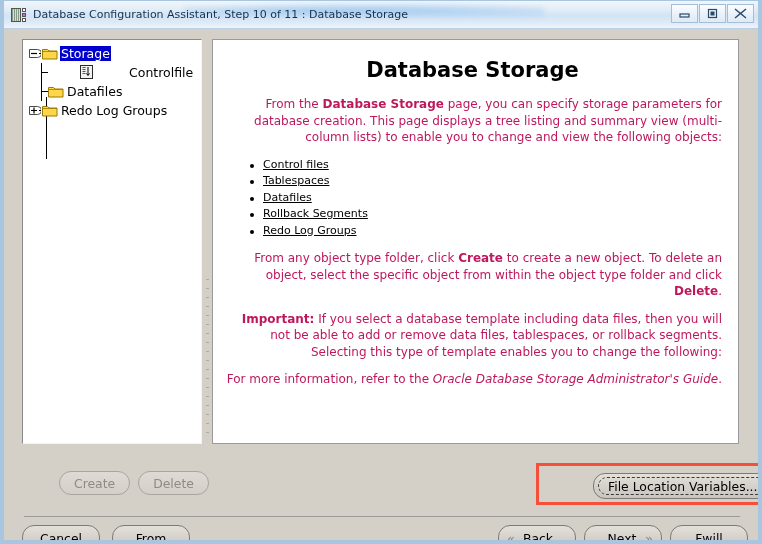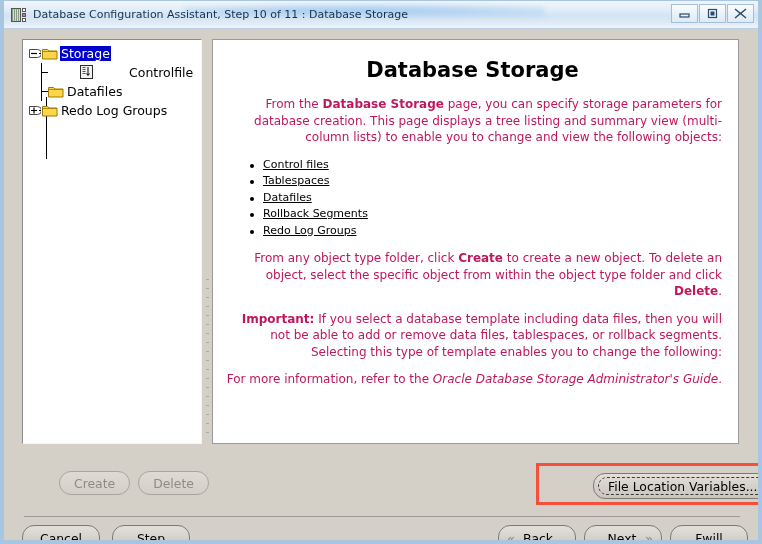--- a/index.html
+++ b/index.html
@@ -329,21 +329,21 @@
       </div>
     </div>
 
     <div id="bottom-sep"></div>
 
     <div id="bottom-left">
       <div class="btn">
         <span class="lbl">Cancel</span>
       </div>
       <div class="btn">
-        <span class="lbl">Step</span>
+        <span class="lbl">From</span>
       </div>
     </div>
 
     <div id="bottom-right">
       <div class="btn" id="btn-back">
         <span class="chev">«</span>
         <span class="lbl"><span class="mn">B</span><span>ack</span></span>
       </div>
       <div class="btn" id="btn-next">
         <span class="lbl"><span class="mn">N</span><span>ext</span></span>

